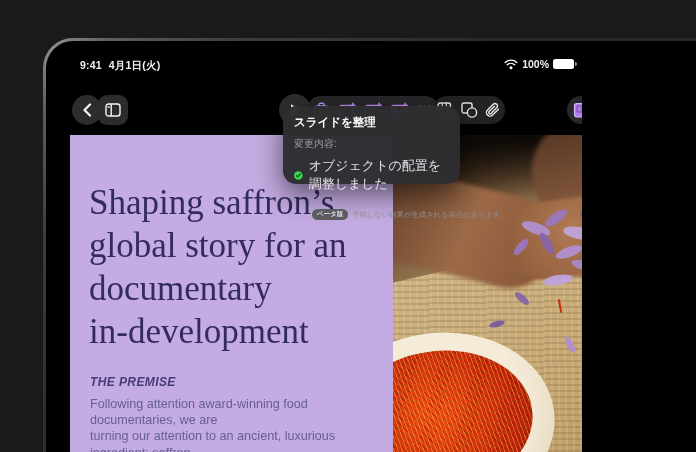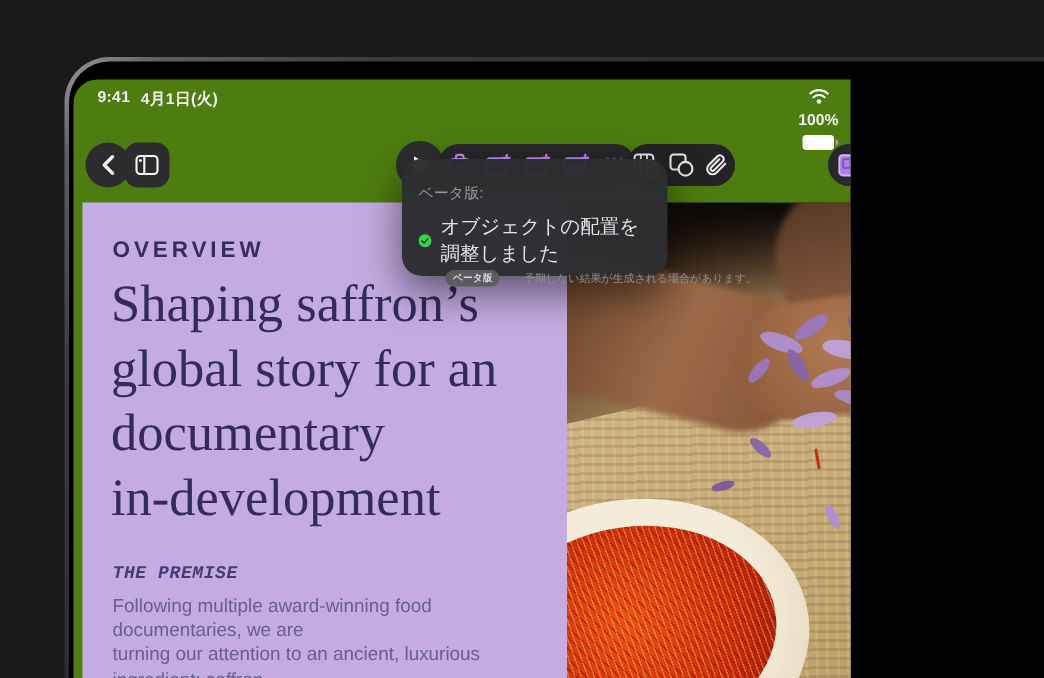--- a/index.html
+++ b/index.html
@@ -6,29 +6,29 @@
   html,body { width:696px; height:452px; overflow:hidden; background:#191919;
               font-family:"Liberation Sans", sans-serif; }
   .stage { position:relative; width:696px; height:452px; overflow:hidden; background:#1a1a1a; }
 
   
   .device-frame { position:absolute; left:43px; top:38px; width:680px; height:440px;
     border-top-left-radius:30px;
     background:linear-gradient(135deg,#9a9a9e 0%,#5e5e62 6%,#3c3c40 18%,#2a2a2e 40%); }
   .device-body { position:absolute; left:3px; top:3px; right:0; bottom:0;
     border-top-left-radius:27px; background:#000; }
-  .screen { position:absolute; left:49px; top:53px; width:518px; height:399px;
-    border-top-left-radius:16px; overflow:hidden; background:#4d7c0f; }
+  .screen { position:absolute; left:64px; top:53px; width:518px; height:399px;
+    border-top-left-radius:16px; overflow:hidden; background:#000000; }
 
   
   .statusbar { position:absolute; left:0; top:0; width:100%; height:22px; }
   .status-left { position:absolute; left:16px; top:6px; color:#f2f2f5; font-size:10.5px;
     font-weight:bold; letter-spacing:.2px; display:flex; gap:7px; }
   .status-right { position:absolute; right:8px; top:5px; display:flex; align-items:center; gap:4px;
-    color:#f2f2f5; font-size:10.5px; font-weight:bold;flex-direction:column; }
+    color:#f2f2f5; font-size:10.5px; font-weight:bold; }
   .battery { position:relative; width:21px; height:10px; border-radius:2.5px; background:#fff; }
   .battery:after { content:""; position:absolute; right:-3px; top:3px; width:2px; height:4px;
     background:#9a9a9e; border-radius:0 2px 2px 0; }
 
   
   .toolbar { position:absolute; left:0; top:22px; width:100%; height:52px; }
   .circle-btn { position:absolute; width:30px; height:30px; border-radius:50%;
     background:#2c2c2e; display:flex; align-items:center; justify-content:center; }
   .pill { position:absolute; height:28px; border-radius:15px; background:#28282a;
     display:flex; align-items:center; justify-content:space-evenly; }
@@ -39,34 +39,34 @@
   .icon-24 { width:22px; height:22px; display:flex; align-items:center; justify-content:center; }
 
   
   .popup { position:absolute; left:219px; top:53px; width:177px; height:78px;
     background:rgba(46,46,49,.98); border-radius:13px; box-shadow:0 10px 28px rgba(0,0,0,.55);
     padding:9px 11px; z-index:30; }
   .popup-title { color:#ffffff; font-size:11.5px; font-weight:bold; }
   .popup-sub { color:#98989d; font-size:10px; margin-top:7px; }
   .popup-row { display:flex; align-items:center; gap:6px; margin-top:6px; }
   .popup-item { color:#e4e4e8; font-size:13px; }
-  .beta-row { display:flex; align-items:center; gap:16px; margin-top:2px; margin-left:18px; }
+  .beta-row { display:flex; align-items:center; gap:4px; margin-top:16px; margin-left:18px; }
   .beta-badge { background:#5c5c60; color:#d9d9de; font-size:6.5px; font-weight:bold;
     border-radius:6px; padding:1px 5px; white-space:nowrap; }
   .beta-note { color:#8e8e93; font-size:7.3px; white-space:nowrap; }
 
   
   .slide-left { position:absolute; left:6px; top:82px; width:323px; height:317px;
     background:#c4abe1; overflow:hidden; }
   .eyebrow { position:absolute; left:20px; top:23px; color:#352c66; font-size:15px;
     font-weight:bold; letter-spacing:2.6px; }
   .headline { position:absolute; left:19px; top:46px; width:300px;
     font-family:"Liberation Serif", serif; font-size:35px; line-height:43px; color:#322a61; }
   .premise-label { position:absolute; left:20px; top:240px; color:#463b79;
-    font-family:Liberation Mono, monospace; font-style:italic; font-weight:bold;
+    font-family:Liberation Sans, sans-serif; font-style:italic; font-weight:bold;
     font-size:12px; letter-spacing:.4px; }
   .body-copy { position:absolute; left:20px; top:261px; width:302px; color:#665e94;
     font-size:12.6px; line-height:16.2px; }
 
   
   .photo { position:absolute; left:329px; top:82px; width:308px; height:317px; overflow:hidden;
     background:linear-gradient(150deg,#221610 0%,#33200f 10%,#7c5f3e 26%,#bfa170 44%,#ccb181 62%,#c2a372 82%,#b2925f 100%); }
   .photo div { position:absolute; }
   .ph-topdark { left:0; top:0; width:100%; height:64px;
     background:linear-gradient(#0e0a08 8%,rgba(30,20,12,0)); }
@@ -268,45 +268,45 @@
                 <circle cx="2.5" cy="2.5" r="1.7"></circle>
                 <circle cx="8" cy="2.5" r="1.7"></circle>
                 <circle cx="13.5" cy="2.5" r="1.7"></circle>
               </g>
             </svg>
         </span>
       </div>
     </div>
 
     <div class="popup">
-      <div class="popup-sub">ベータ版:</div>
+      <div class="popup-title">スライドを整理</div>
+      <div class="popup-sub">変更内容:</div>
       <div class="popup-row">
         <svg width="13" height="13" viewBox="0 0 13 13">
             <circle cx="6.5" cy="6.5" r="6.5" fill="#32d74b"></circle>
             <path d="M3.6 6.7l2 2 3.8-4.2" fill="none" stroke="#103b18" stroke-width="1.6" stroke-linecap="round" stroke-linejoin="round"></path>
           </svg>
         <span class="popup-item">オブジェクトの配置を調整しました</span>
       </div>
       <div class="beta-row">
         <span class="beta-badge">ベータ版</span>
         <span class="beta-note">予期しない結果が生成される場合があります。</span>
       </div>
     </div>
 
     <div class="slide-left">
-      <div class="eyebrow">OVERVIEW</div>
       <div class="headline">
         <div>Shaping saffron’s</div>
         <div>global story for an</div>
         <div>documentary</div>
         <div>in-development</div>
       </div>
       <div class="premise-label">THE PREMISE</div>
       <div class="body-copy">
-        <div>Following multiple award-winning food documentaries, we are</div>
+        <div>Following attention award-winning food documentaries, we are</div>
         <div>turning our attention to an ancient, luxurious ingredient: saffron.</div>
 
       </div>
     </div>
 
     <div class="photo">
       <div class="ph-mat"></div>
       <div class="ph-topdark"></div>
       <div class="ph-sleeve"></div>
       <div class="ph-arm-l"></div>

